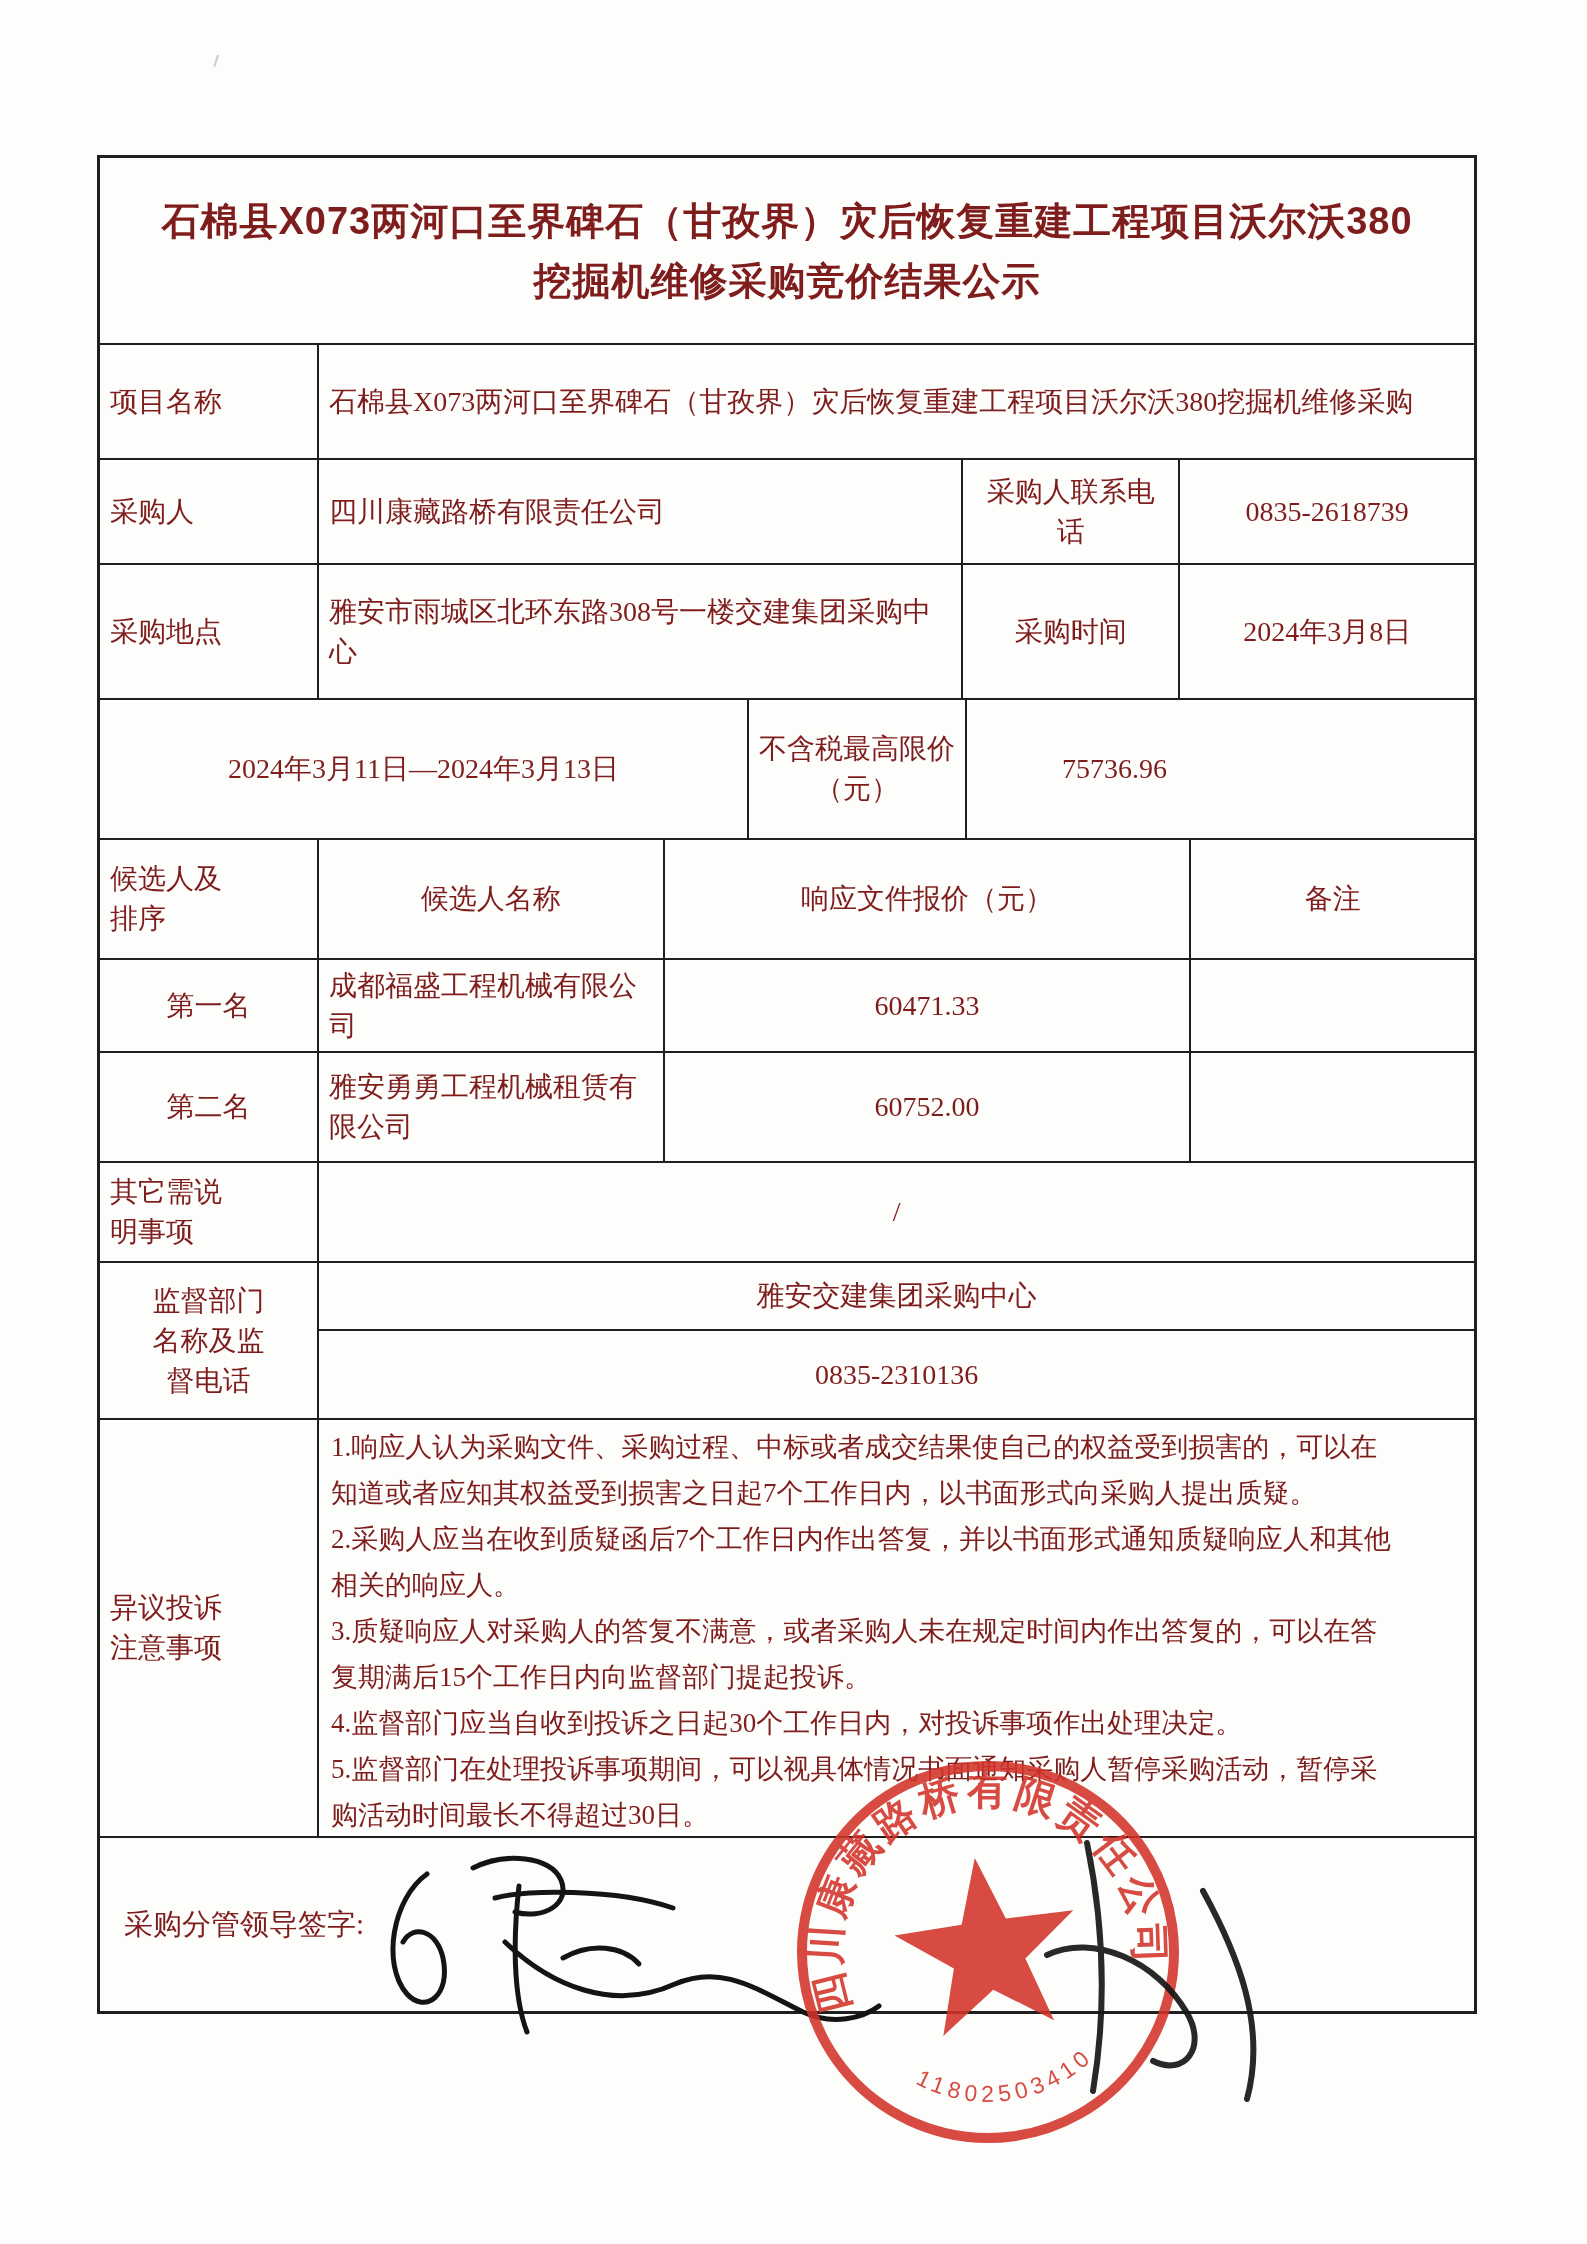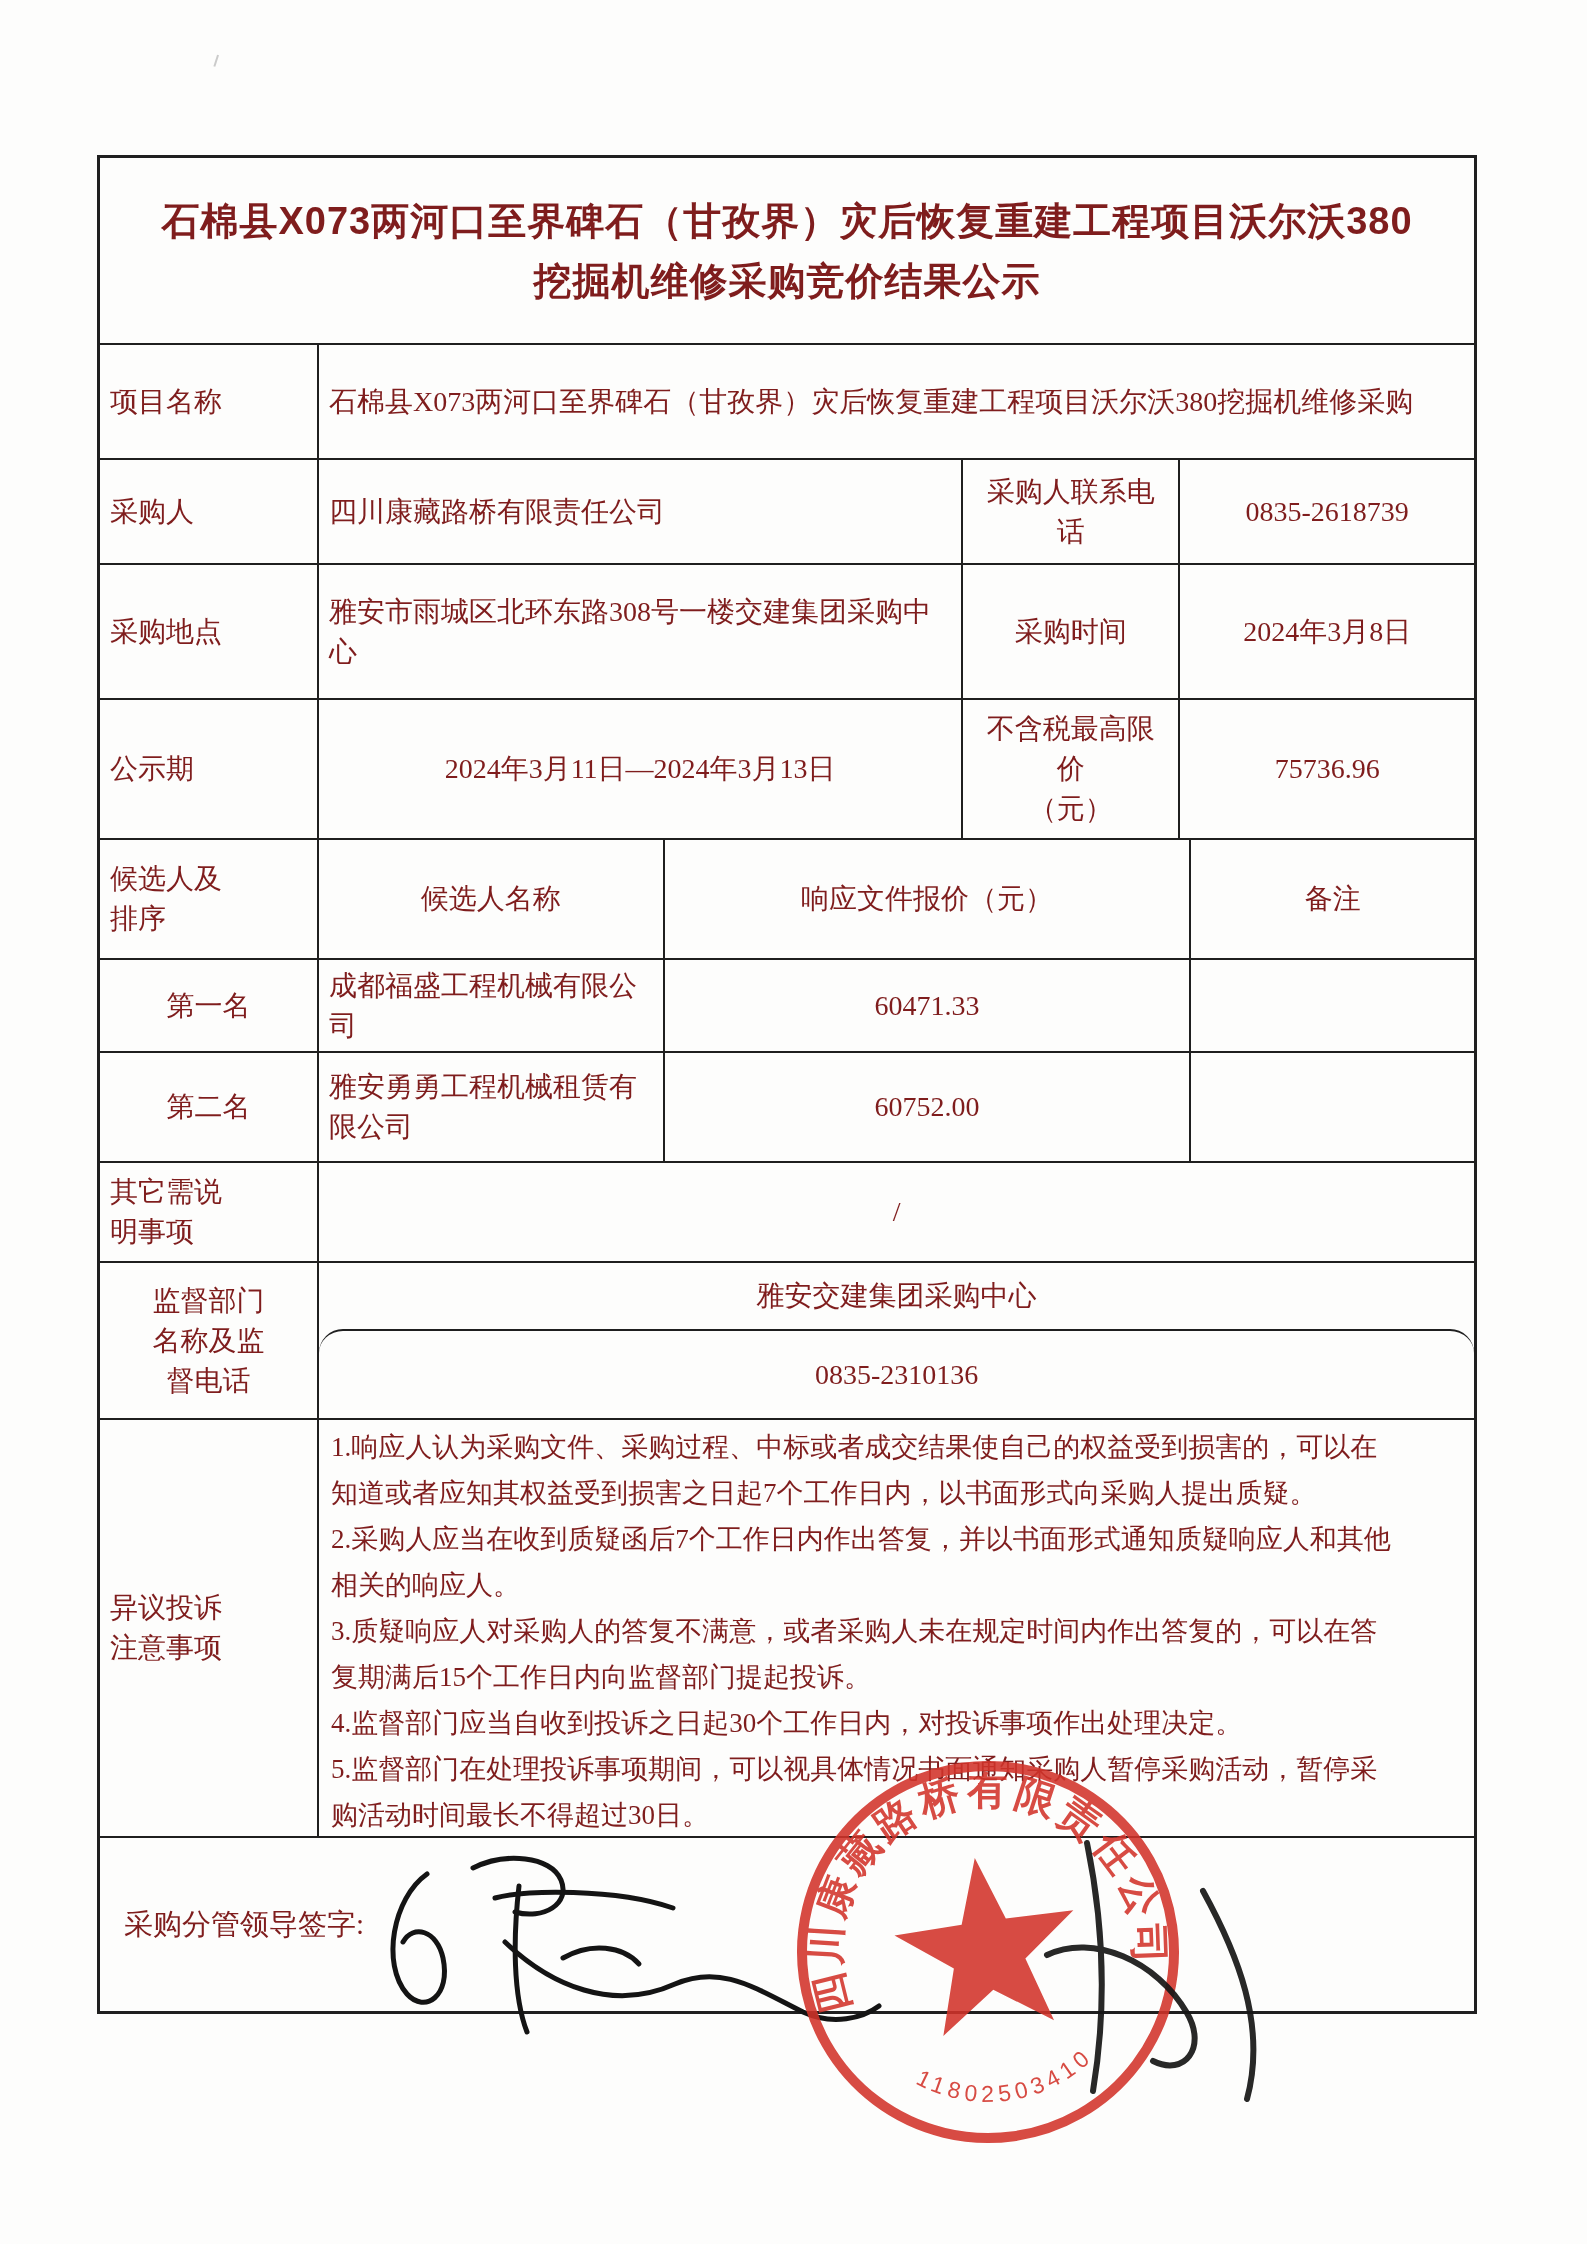--- a/index.html
+++ b/index.html
@@ -45,21 +45,21 @@
   .r-superv    { height:157px; }
   .r-object    { height:418px; }
   .r-sign      { height:175px; position:relative; }
   .title {
     width:100%; display:flex; align-items:center; justify-content:center;
     text-align:center; font-family:"Liberation Sans","DejaVu Sans",sans-serif;
     font-weight:700; font-size:38px; line-height:60px; white-space:pre-line;
     letter-spacing:1px;
   }
   .stack { flex-direction:column; align-items:stretch; padding:0; }
-  .sub { box-sizing:border-box; display:flex; align-items:center; justify-content:center; text-align:right;border-radius:24px; }
+  .sub { box-sizing:border-box; display:flex; align-items:center; justify-content:center; text-align:right; }
   .sub-top { height:66px; }
   .sub-bottom { flex:1; border-top:2px solid #1f1f1f; }
   .notice {
     align-items:flex-start; padding:4px 2px 2px 12px;
     font-size:27px; line-height:46px; white-space:pre-line;
   }
   .sign-label { padding-left:24px; font-size:29px; }
   .sig-svg   { position:absolute; left:255px; top:8px; }
   .seal-svg  { position:absolute; left:788px; top:1752px; transform:rotate(-8deg); opacity:.88; }
   .seal-scribble { position:absolute; left:1035px; top:1835px; opacity:.92; }
@@ -90,21 +90,20 @@
     </div>
 
     <div class="row r-location">
       <div class="cell w-label left">采购地点</div>
       <div class="cell w-a left">雅安市雨城区北环东路308号一楼交建集团采购中心</div>
       <div class="cell w-b center">采购时间</div>
       <div class="cell w-c center">2024年3月8日</div>
     </div>
 
     <div class="row r-publicity">
-      <div class="cell w-label left">公示期</div>
       <div class="cell w-a center">2024年3月11日—2024年3月13日</div>
       <div class="cell w-b center pre">不含税最高限价
 （元）</div>
       <div class="cell w-c center">75736.96</div>
     </div>
 
     <div class="row r-chead">
       <div class="cell w-label left pre">候选人及
 排序</div>
       <div class="cell w-name center">候选人名称</div>

